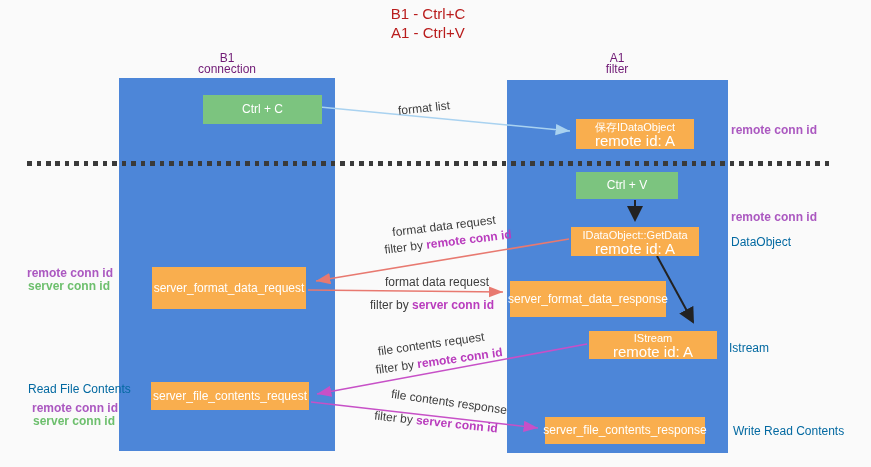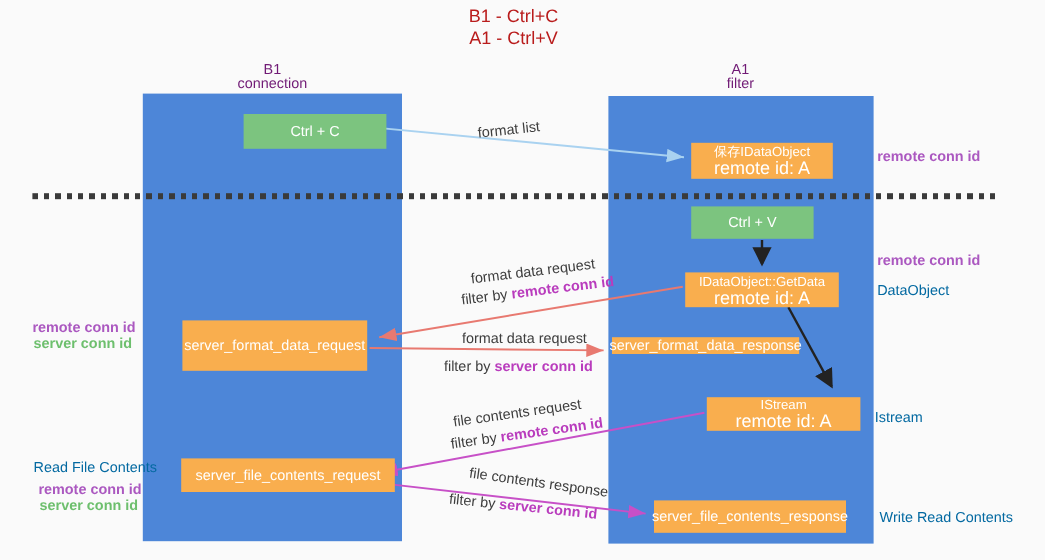--- a/index.html
+++ b/index.html
@@ -86,30 +86,30 @@
 
   <div class="abs node orange two" style="left:571px;top:227px;width:128px;height:29px;">
     <div>IDataObject::GetData</div>
     <div class="l2">remote id: A</div>
   </div>
 
   <div class="abs node orange" style="left:152px;top:267px;width:154px;height:42px;">
     <div>server_format_data_request</div>
   </div>
 
-  <div class="abs node orange" style="left:510px;top:281px;width:156px;height:14px;">
+  <div class="abs node orange" style="left:510px;top:281px;width:156px;height:36px;">
     <div>server_format_data_response</div>
   </div>
 
   <div class="abs node orange two" style="left:589px;top:331px;width:128px;height:28px;">
     <div>IStream</div>
     <div class="l2">remote id: A</div>
   </div>
 
-  <div class="abs node orange" style="left:151px;top:382px;width:178px;height:28px;">
+  <div class="abs node orange" style="left:151px;top:382px;width:158px;height:28px;">
     <div>server_file_contents_request</div>
   </div>
 
   <div class="abs node orange" style="left:545px;top:417px;width:160px;height:27px;">
     <div>server_file_contents_response</div>
   </div>
 
   <div class="mid" style="left:424px;top:108px;transform:translate(-50%,-50%) rotate(-6deg);">format list</div>
 
   <div class="mid" style="left:444px;top:226px;transform:translate(-50%,-50%) rotate(-7deg);">format data request</div>

